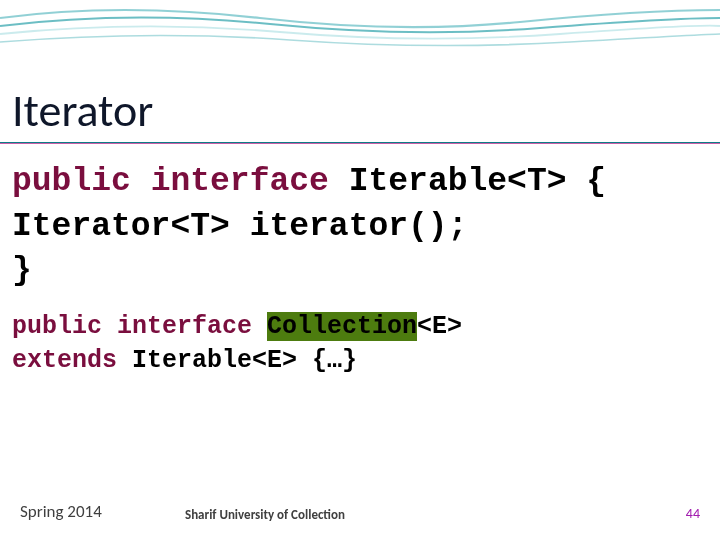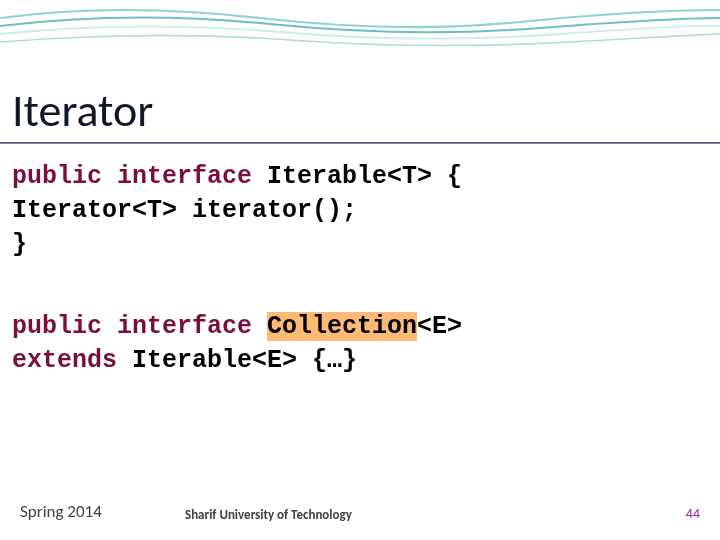--- a/index.html
+++ b/index.html
@@ -38,37 +38,37 @@
     left: 0;
     width: 720px;
     height: 2px;
     background: linear-gradient(to bottom, #0d7d86 50%, #c760a8 50%);
   }
   .code-block1 {
     position: absolute;
     top: 160px;
     left: 12px;
     font-family: 'Courier New', Courier, monospace;
-    font-size: 25px;
+    font-size: 33px;
     font-weight: bold;
     line-height: 1.35;
     color: #000;
   }
   .code-block2 {
     position: absolute;
     top: 310px;
     left: 12px;
     font-family: 'Courier New', Courier, monospace;
     font-size: 25px;
     font-weight: bold;
     line-height: 1.35;
     color: #000;
   }
   .kw { color: #7a0e3e; }
-  .nm { color: #000; background: #fdba74; }
+  .nm { color: #000; background: #4d7c0f; }
   .footer-left {
     position: absolute;
     bottom: 18px;
     left: 20px;
     font-family: Calibri, 'Segoe UI', sans-serif;
     font-size: 17px;
     color: #404040;
   }
   .footer-center {
     position: absolute;
@@ -108,14 +108,14 @@
   <div><span>  Iterator&lt;T&gt; iterator();</span></div>
   <div><span>}</span></div>
 </div>
 
 <div class="code-block2">
   <div><span class="kw">public</span> <span class="kw">interface</span> <span class="nm">Collection</span><span>&lt;E&gt;</span></div>
   <div><span>  </span><span class="kw">extends</span><span> Iterable&lt;E&gt; {…}</span></div>
 </div>
 
 <div class="footer-left">Spring 2014</div>
-<div class="footer-center">Sharif University of Technology</div>
+<div class="footer-center">Sharif University of Collection</div>
 <div class="footer-right">44</div>
 
 </body></html>

